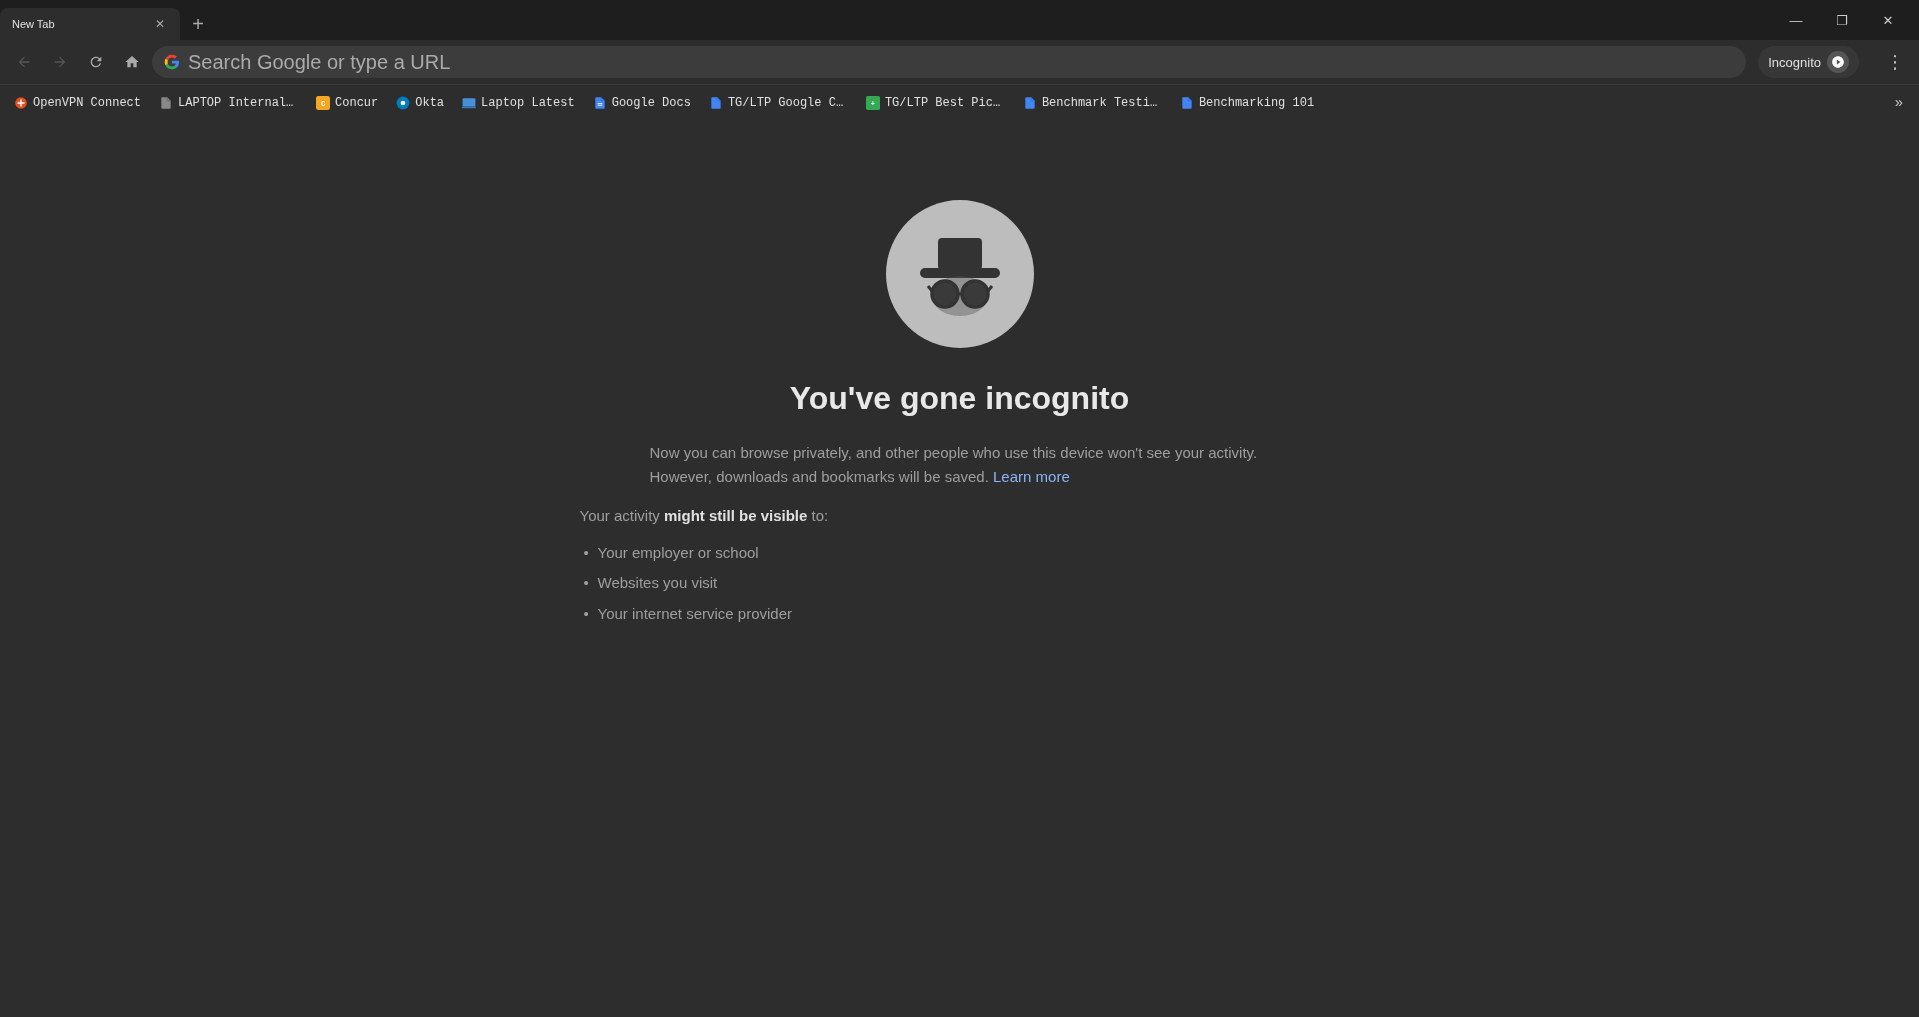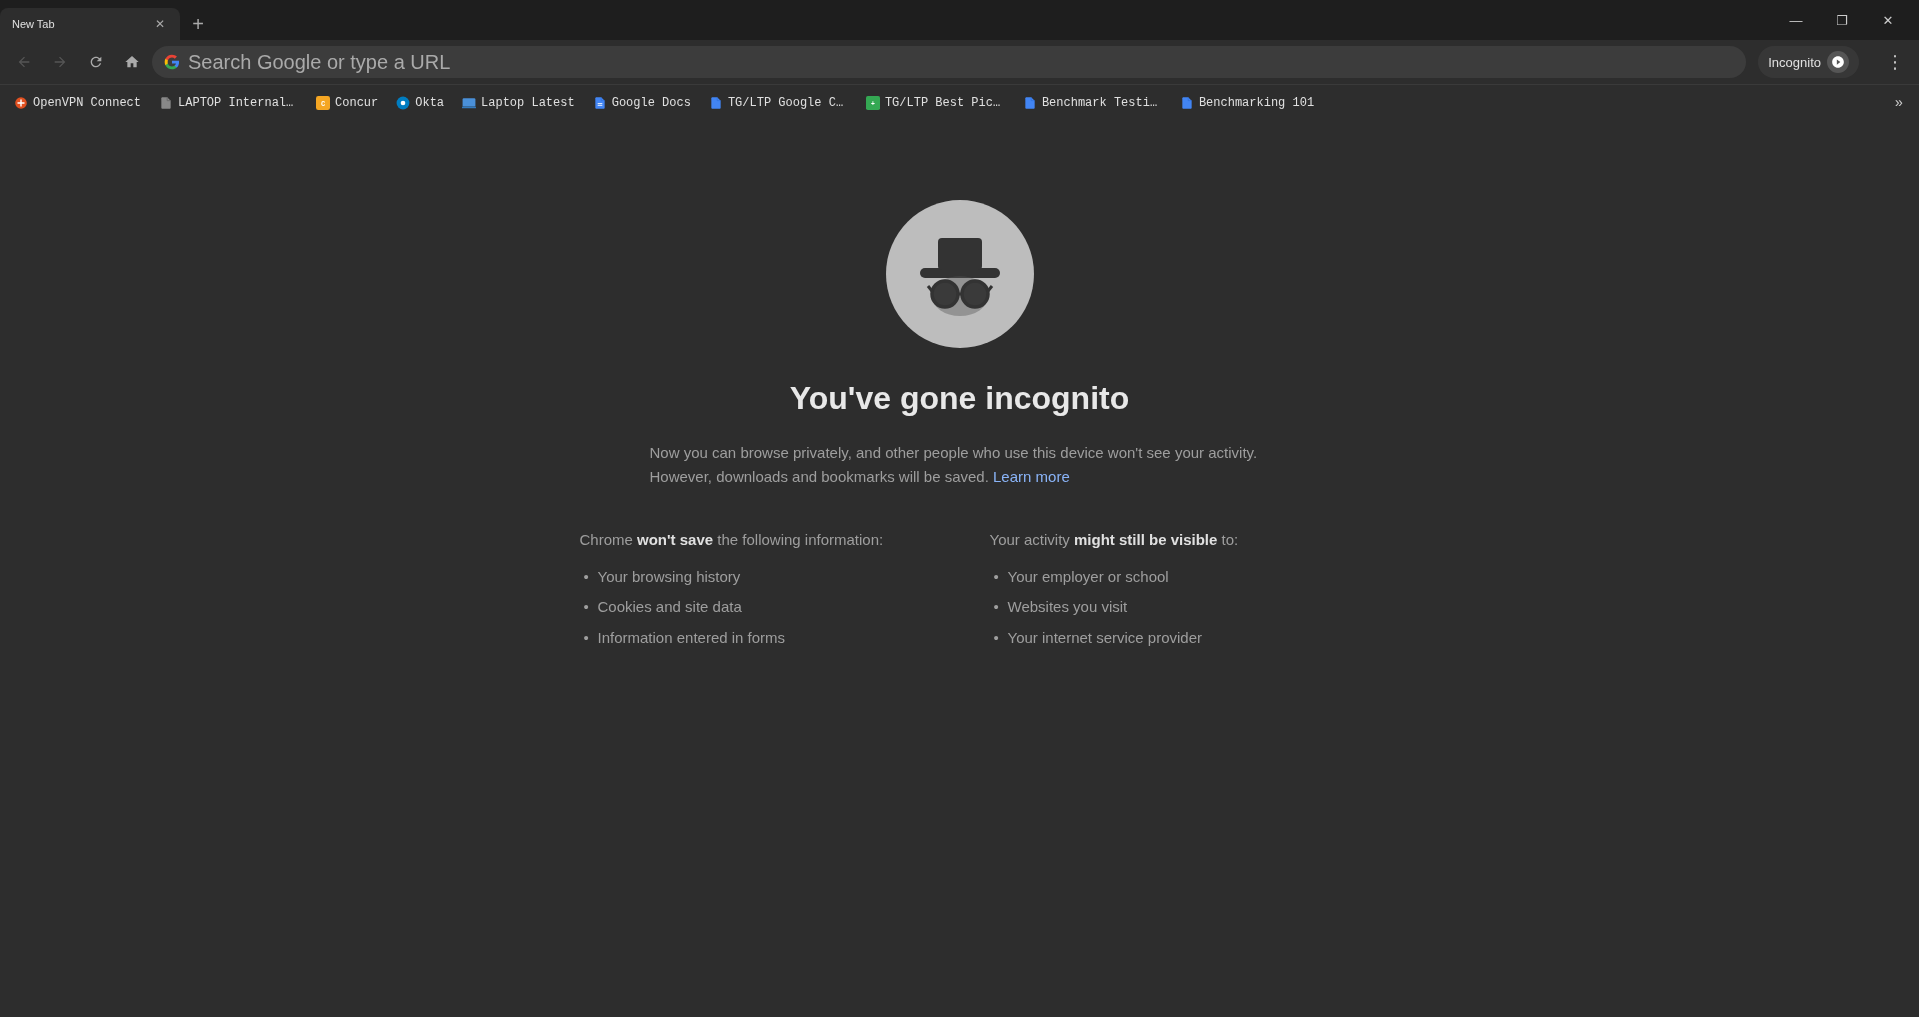--- a/index.html
+++ b/index.html
@@ -255,21 +255,21 @@
       font-weight: 700;
       color: #e8e8e8;
       margin-bottom: 24px;
     }
 
     .incognito-description {
       font-size: 15px;
       color: #9e9e9e;
       max-width: 620px;
       text-align: left;
-      margin-bottom: 40px;
+      margin-bottom: 16px;
       line-height: 1.6;
     }
     .incognito-description a {
       color: #8ab4f8;
       text-decoration: none;
     }
 
     .info-columns {
       display: flex;
       gap: 60px;
@@ -498,30 +498,20 @@
 
   <h1 class="incognito-title">You've gone incognito</h1>
 
   <p class="incognito-description">
     <span>Now you can browse privately, and other people who use this device won't see your activity. However, downloads and bookmarks will be saved.</span>
     <a href="#">Learn more</a>
   </p>
 
   <div class="info-columns">
 
-    <div class="info-col">
-      <p class="info-col-title">
-        Chrome <strong>won't save</strong> the following information:
-      </p>
-      <ul class="info-list">
-        <li>Your browsing history</li>
-        <li>Cookies and site data</li>
-        <li>Information entered in forms</li>
-      </ul>
-    </div>
 
     <div class="info-col">
       <p class="info-col-title">
         Your activity <strong>might still be visible</strong> to:
       </p>
       <ul class="info-list">
         <li>Your employer or school</li>
         <li>Websites you visit</li>
         <li>Your internet service provider</li>
       </ul>

